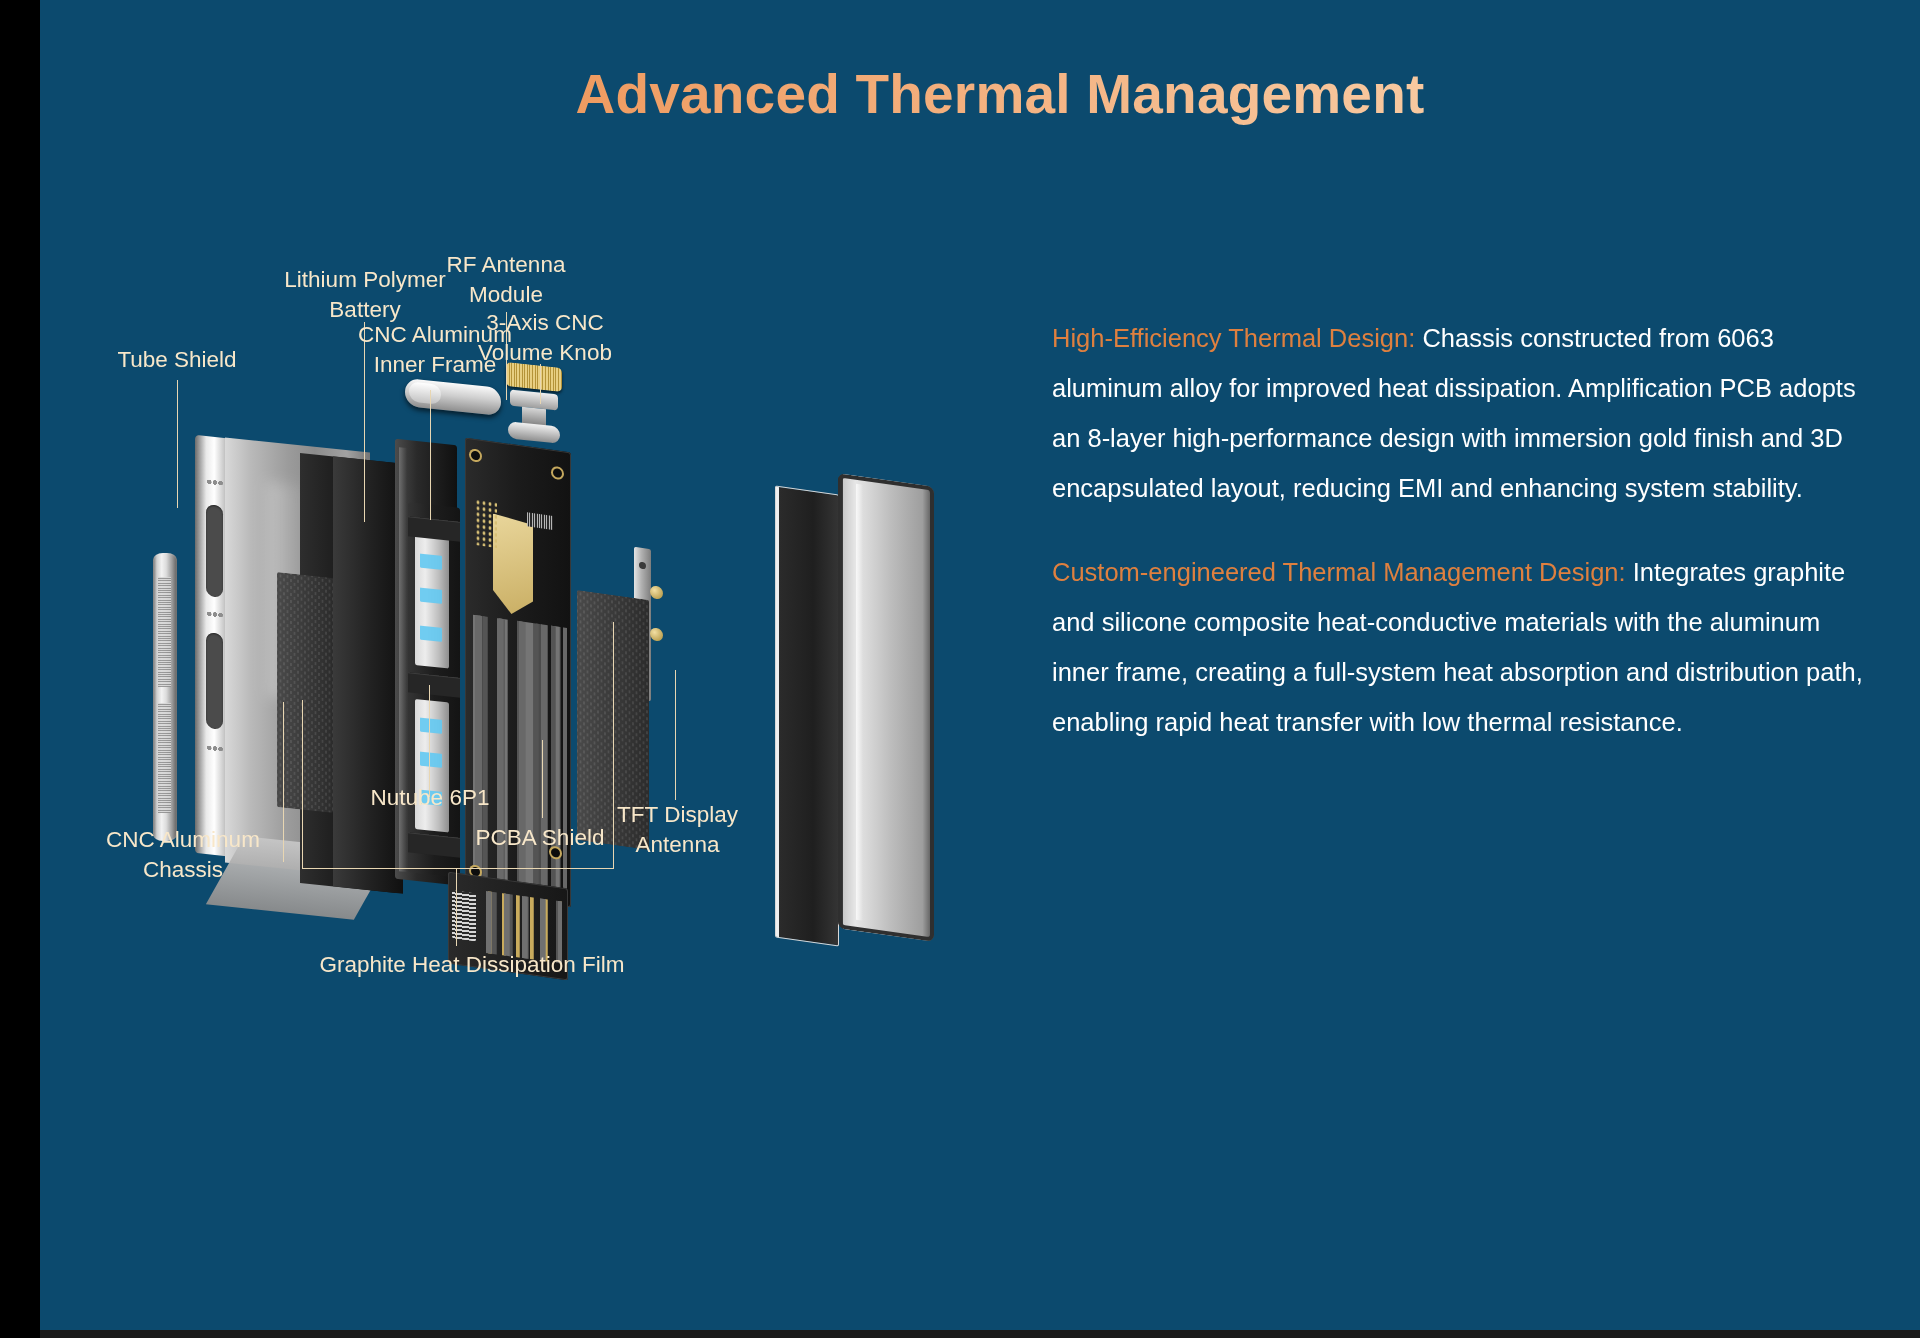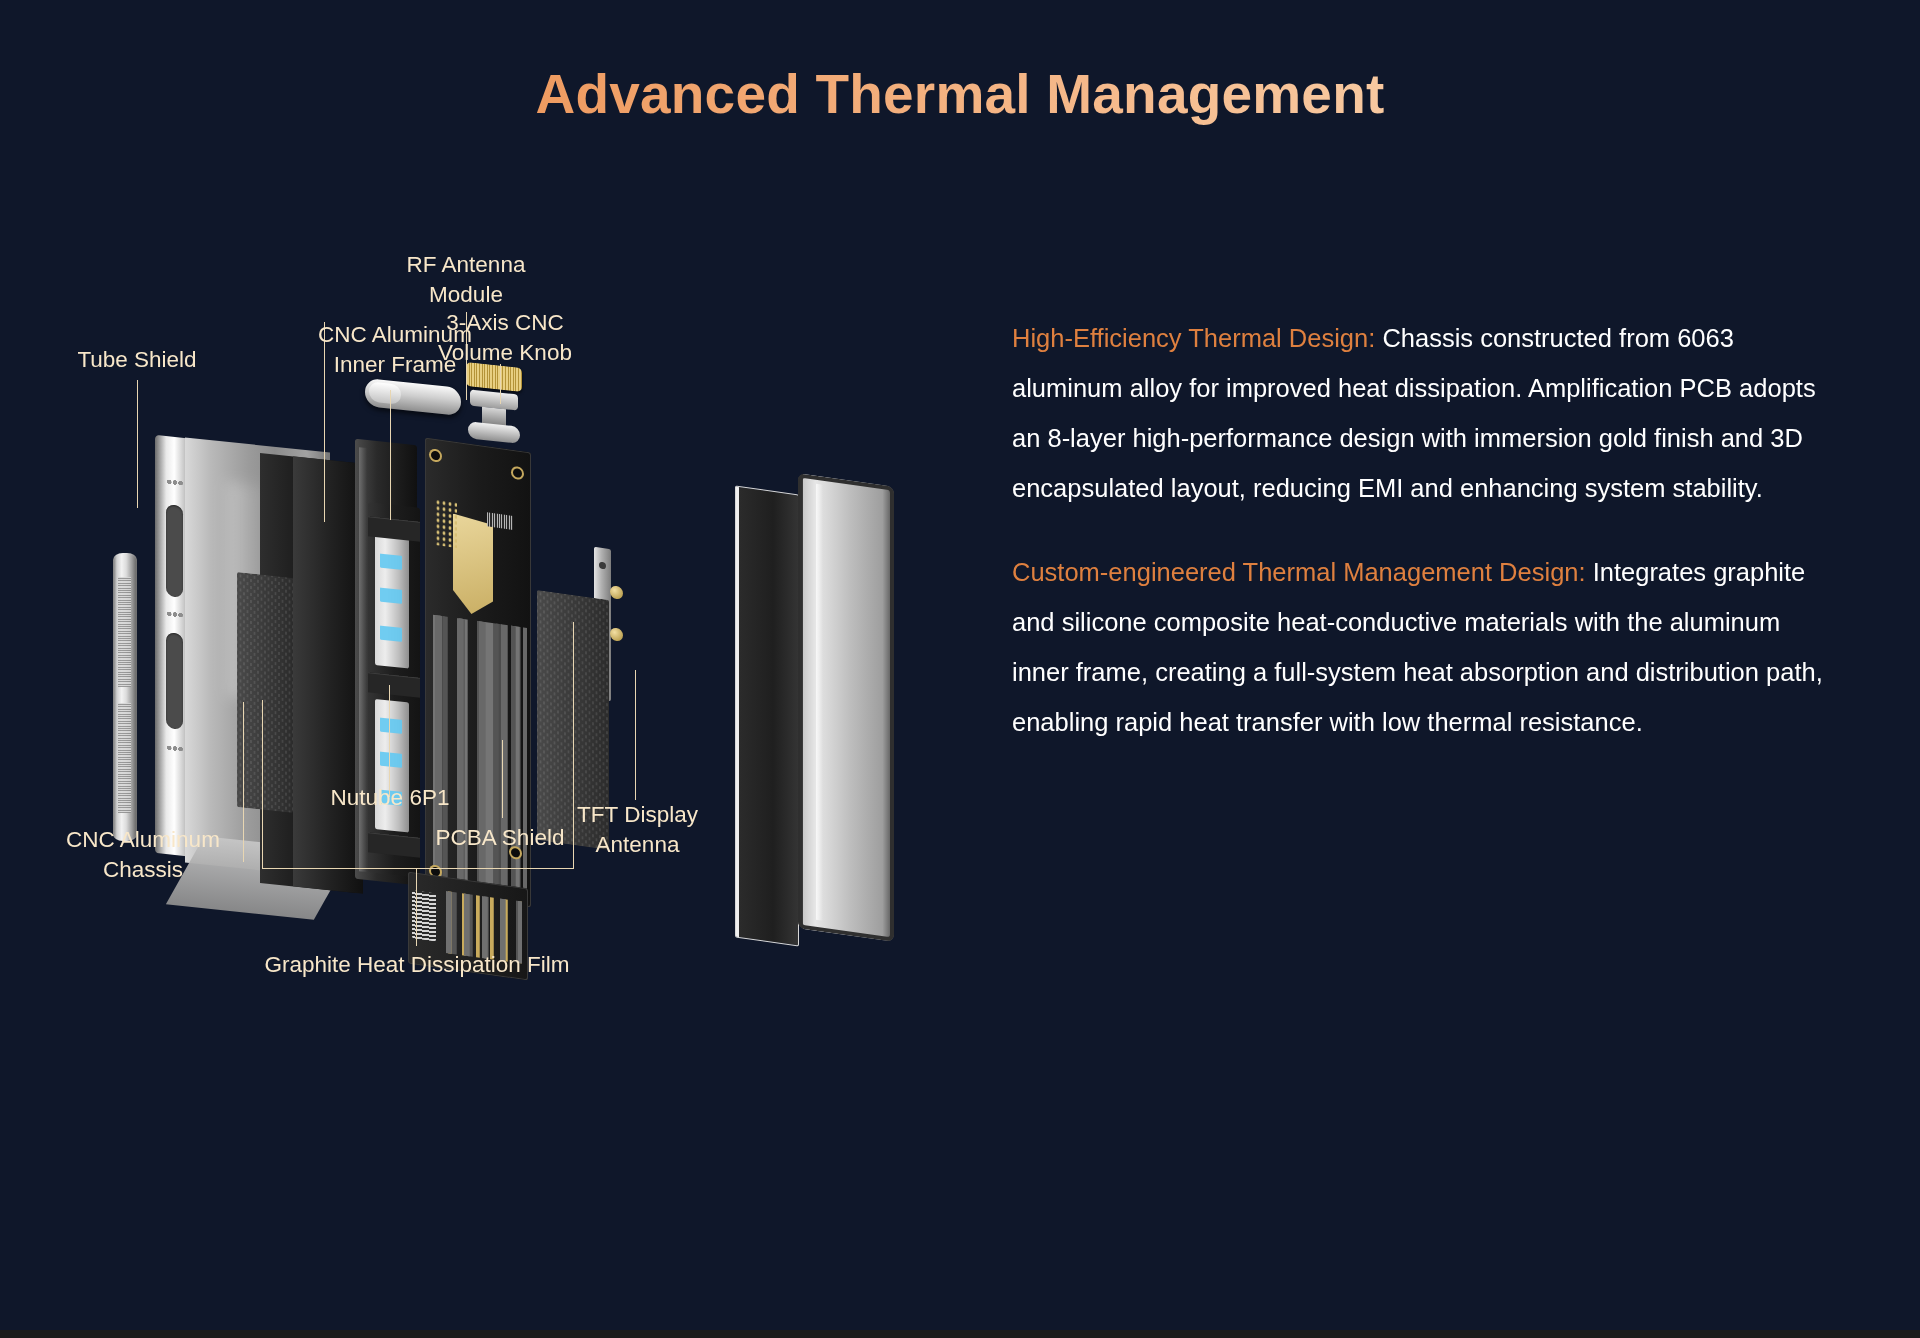--- a/index.html
+++ b/index.html
@@ -1,21 +1,21 @@
 <!DOCTYPE html>
 <html><head>
 <meta charset="utf-8">
 <style>
   html,body{margin:0;padding:0;background:#000;}
   body{
     width:1920px;height:1338px;position:relative;overflow:hidden;
     font-family:"Liberation Sans", sans-serif;
     background:#000;
   }
-  .page{position:absolute;inset:0;background:#0f172a;}
+  .page{position:absolute;inset:0;background:#0c4a6e;margin-left:40px;}
   .bottom-strip{position:absolute;left:0;bottom:0;width:1920px;height:8px;background:#1b1b1b;}
 
   
   .title{
     position:absolute;top:62px;left:0;width:1920px;text-align:center;
     font-size:55px;font-weight:bold;letter-spacing:.2px;
     background:linear-gradient(90deg,#e2844b 0%,#ed9558 22%,#f4b484 52%,#f9cfa8 78%,#fadcbd 100%);
     -webkit-background-clip:text;background-clip:text;
     -webkit-text-fill-color:transparent;color:transparent;
     white-space:nowrap;
@@ -320,41 +320,43 @@
     <div class="ln v" style="left:502px;top:510px;height:78px;"></div>
     <div class="ln v" style="left:635px;top:440px;height:130px;"></div>
 
     <div class="ln v" style="left:262px;top:470px;height:168px;"></div>
     <div class="ln v" style="left:573px;top:392px;height:246px;"></div>
     <div class="ln h" style="left:262px;top:638px;width:312px;"></div>
     <div class="ln v" style="left:416px;top:638px;height:78px;"></div>
 
     <div class="lbl" style="left:42px;top:115px;width:190px;">Tube Shield</div>
 
+    <div class="lbl" style="left:220px;top:35px;width:210px;">Lithium Polymer
+Battery</div>
 
     <div class="lbl" style="left:280px;top:90px;width:230px;">CNC Aluminum
 Inner Frame</div>
 
     <div class="lbl" style="left:366px;top:20px;width:200px;">RF Antenna
 Module</div>
 
     <div class="lbl" style="left:410px;top:78px;width:190px;">3-Axis CNC
 Volume Knob</div>
 
     <div class="lbl" style="left:48px;top:595px;width:190px;">CNC Aluminum
 Chassis</div>
 
     <div class="lbl" style="left:300px;top:553px;width:180px;">Nutube 6P1</div>
 
     <div class="lbl" style="left:405px;top:593px;width:190px;">PCBA Shield</div>
 
     <div class="lbl" style="left:555px;top:570px;width:165px;">TFT Display
 Antenna</div>
 
-    <div class="lbl" style="left:207px;top:720px;width:420px;">Graphite Heat Dissipation Film</div>
+    <div class="lbl" style="left:222px;top:720px;width:420px;">Graphite Heat Dissipation Film</div>
   </div>
 
   <div class="copy">
 
     <p class="para">
       <span class="lead">High-Efficiency Thermal Design:</span><span> Chassis constructed from 6063 aluminum alloy for improved heat dissipation. Amplification PCB adopts an 8-layer high-performance design with immersion gold finish and 3D encapsulated layout, reducing EMI and enhancing system stability.</span>
     </p>
 
 
     <p class="para">

